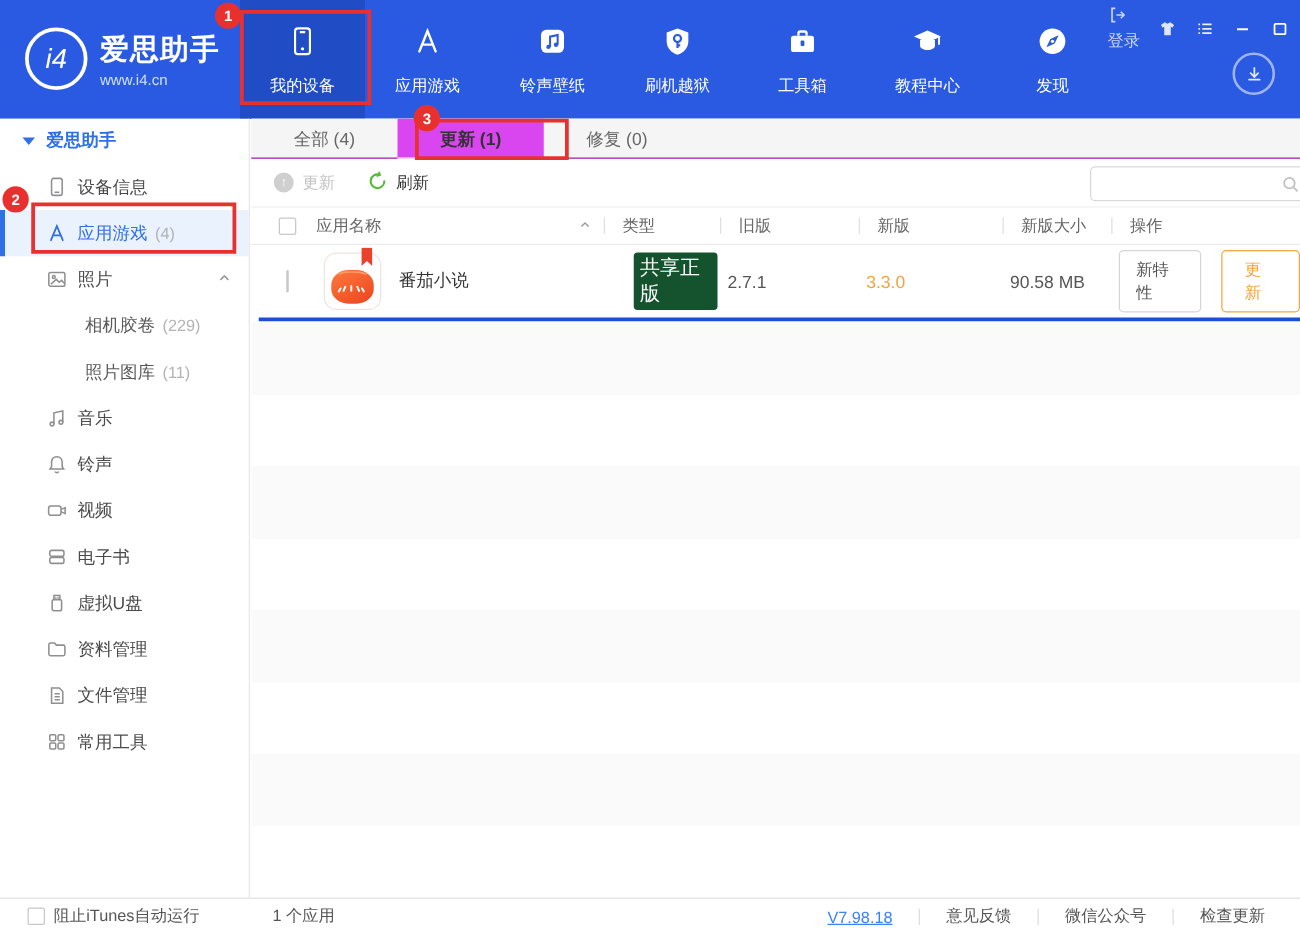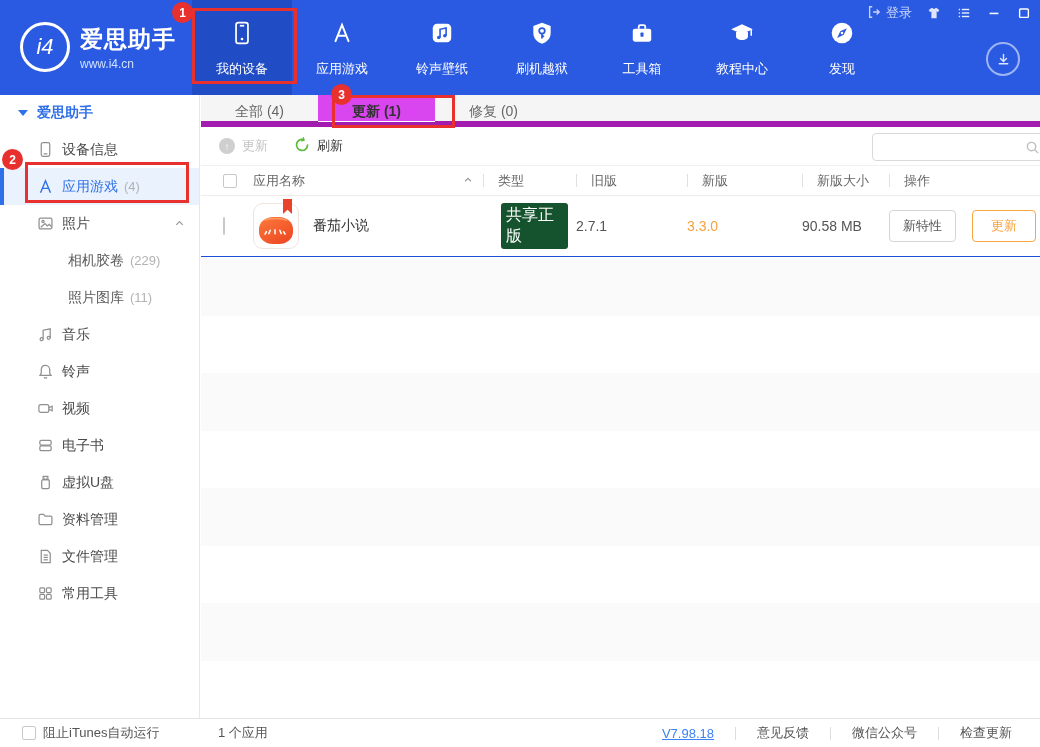--- a/index.html
+++ b/index.html
@@ -18,21 +18,21 @@
 
   .nav { position:absolute; left:192px; top:0; height:95px; display:flex; }
   .nav-item { width:100px; height:95px; position:relative; display:flex; flex-direction:column;
     align-items:center; justify-content:center; gap:14px; cursor:pointer; }
   .nav-item.active { background:#204cc6; }
   .nav-icon { height:28px; display:flex; align-items:flex-end; }
   .nav-icon svg { width:26px; height:26px; }
   .nav-label { color:#fff; font-size:13px; }
 
   .mini-bar { position:absolute; right:8px; top:4px; display:flex; align-items:center; gap:14px; }
-  .login { display:flex; align-items:flex-start; gap:4px; color:rgba(255,255,255,.75); font-size:13px; cursor:pointer; }
+  .login { display:flex; align-items:flex-start; gap:4px; color:rgba(255,255,255,.75); font-size:13px; cursor:pointer;flex-direction:column; }
   .mini-ico { width:16px; height:16px; display:flex; align-items:center; justify-content:center; cursor:pointer; }
   .mini-ico svg { width:14px; height:14px; }
 
   .download-btn { position:absolute; left:986px; top:42px; width:34px; height:34px;
     border:2px solid rgba(255,255,255,.55); border-radius:50%; color:rgba(255,255,255,.8);
     display:flex; align-items:center; justify-content:center; font-size:17px; cursor:pointer; }
 
   
   .sidebar { position:absolute; left:0; top:95px; width:200px; height:623px;
     background:#fff; border-right:1px solid #e8e8e8; }
@@ -47,21 +47,21 @@
   .side-item .s-count { color:#b3b3b3; font-size:13px; margin-left:6px; }
   .side-item.child .s-label { left:68px; color:#5a5a5a; }
   .side-item.active { background:#e9f2fd; }
   .side-item.active::before { content:""; position:absolute; left:0; top:0; width:4px; height:100%; background:#2f6fe8; }
   .side-item.active .s-label { color:#2f6fe8; }
   .side-item .s-caret { position:absolute; right:14px; color:#9a9a9a; }
   .side-item .s-caret svg { width:11px; height:11px; }
 
   
   .main { position:absolute; left:201px; top:95px; width:839px; height:623px; background:#fff; }
-  .tabstrip { height:32px; background:#f5f5f6; border-bottom:6px solid #a21caf; display:flex; }
+  .tabstrip { height:32px; background:#f5f5f6; border-bottom:1px solid #a21caf; display:flex; }
   .tab { width:117px; text-align:center; line-height:32px; font-size:14px; color:#666; cursor:pointer; }
   .tab.active { background:#d946ef; color:#333; font-weight:bold; border-bottom:1px solid #fff; margin-bottom:-1px; }
 
   .toolbar { height:38px; position:relative; display:flex; align-items:center; padding-left:18px; gap:26px; }
   .tool-btn { display:flex; align-items:center; gap:7px; font-size:13px; cursor:pointer; }
   .tool-btn.disabled { color:#c3c3c3; cursor:default; }
   .tool-btn.normal { color:#333; }
   .upd-circle { width:16px; height:16px; border-radius:50%; background:#cfcfcf; color:#fff;
     font-size:10px; display:flex; align-items:center; justify-content:center; }
   .refresh-ico svg { width:16px; height:16px; }
@@ -78,21 +78,21 @@
   .th-check { padding-left:22px; }
   .th-name { justify-content:space-between; padding-right:10px; }
   .th-old { padding-left:8px; }
   .th-new { padding-left:44px; }
   .th-size { padding-left:44px; }
   .th-act { padding-left:16px; }
   .sort-caret svg { width:10px; height:10px; }
 
   .checkbox { width:14px; height:14px; border:1px solid #c8c8c8; border-radius:2px; background:#fff; cursor:pointer; }
 
-  .trow { height:61px; border-bottom:1px solid #1d4ed8; font-size:14px; color:#333; }
+  .trow { height:61px; border-bottom:3px solid #1d4ed8; font-size:14px; color:#333;margin-left:6px; }
   .td-check { padding-left:22px; }
   .td-name { display:flex; align-items:center; gap:14px; }
   .app-tile { position:relative; width:46px; height:46px; background:#fff; border:1px solid #f0e4de;
     border-radius:10px; }
   .tomato { position:absolute; left:5px; top:13px; width:34px; height:27px; border-radius:14px/12px;
     background:linear-gradient(150deg,#ff7a3c,#ea4420); }
   .tomato-rays { position:absolute; left:0; top:0; width:100%; height:100%; }
   .bookmark { position:absolute; right:6px; top:-5px; width:9px; height:15px; background:#e8432a;
     clip-path:polygon(0 0,100% 0,100% 100%,50% 72%,0 100%); }
   .app-name { font-size:14px; color:#333; }

